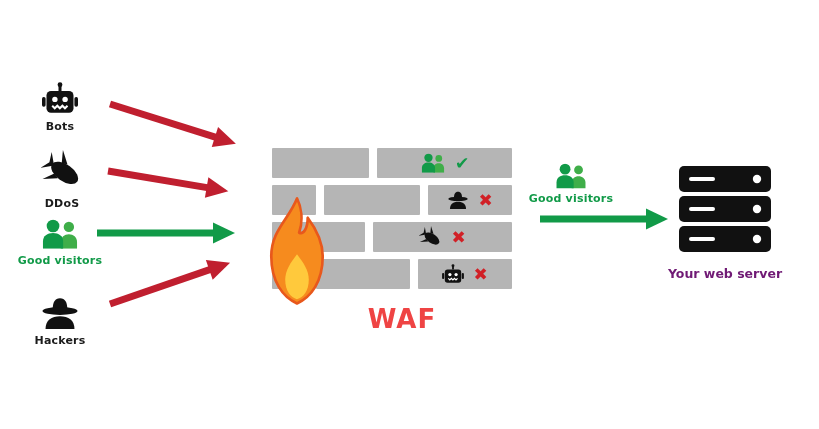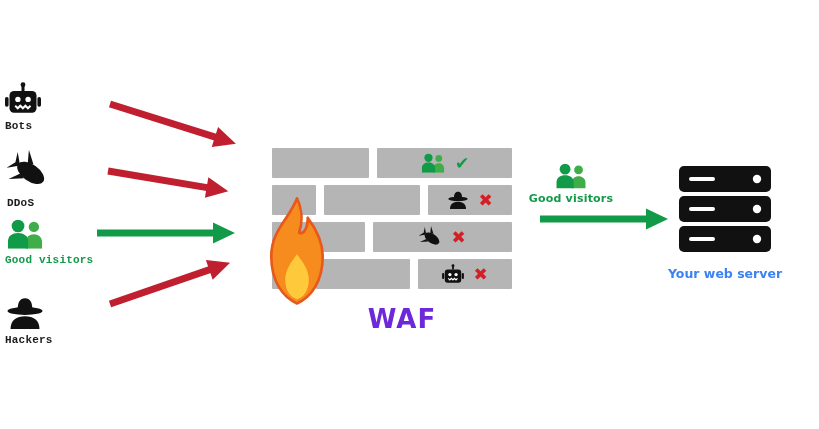--- a/index.html
+++ b/index.html
@@ -1,34 +1,34 @@
 <!DOCTYPE html>
 <html><head>
 <meta charset="utf-8">
 <style>
   html,body{margin:0;padding:0;background:#fff;}
   .canvas{position:relative;width:819px;height:429px;background:#ffffff;overflow:hidden;
           font-family:"DejaVu Sans",sans-serif;}
   .abs{position:absolute;}
   .arrows{position:absolute;left:0;top:0;width:819px;height:429px;}
-  .src{position:absolute;width:110px;display:flex;flex-direction:column;align-items:flex-start;gap:5px;font-family:Liberation Mono, monospace;}
+  .src{position:absolute;width:110px;display:flex;flex-direction:column;align-items:center;gap:5px;}
   .lbl{font-size:11px;font-weight:bold;color:#1b1b1b;letter-spacing:.2px;text-align:center;}
   .lbl.green{color:#119a48;}
   .brick{position:absolute;height:30px;background:#b5b5b5;border-radius:1px;}
   .rule{display:flex;align-items:center;justify-content:center;gap:9px;height:100%;}
   .mark{font-size:17px;font-weight:bold;line-height:1;}
   .mark.pass{color:#119a48;}
   .mark.fail{color:#d12026;}
   .waf-title{position:absolute;left:332px;top:304px;width:140px;text-align:center;
-             font-size:26px;font-weight:bold;color:#6d28d9;letter-spacing:1px;}
+             font-size:26px;font-weight:bold;color:#ef4444;letter-spacing:1px;}
   .out-group{position:absolute;left:528px;top:163px;width:86px;display:flex;
              flex-direction:column;align-items:center;gap:3px;}
   .server-group{position:absolute;left:650px;top:166px;width:150px;display:flex;
                 flex-direction:column;align-items:center;gap:14px;}
-  .server-label{font-size:12.5px;font-weight:bold;color:#3b82f6;text-align:center;}
+  .server-label{font-size:12.5px;font-weight:bold;color:#701a75;text-align:center;}
   .icon-black{color:#111111;}
 </style>
 </head>
 <body>
 
 <svg width="0" height="0" style="position:absolute" aria-hidden="true">
   <defs>
     <symbol id="i-robot" viewBox="0 0 24 22">
       <rect x="11" y="2" width="2" height="4" fill="currentColor"></rect>
       <circle cx="12" cy="1.8" r="1.6" fill="currentColor"></circle>

